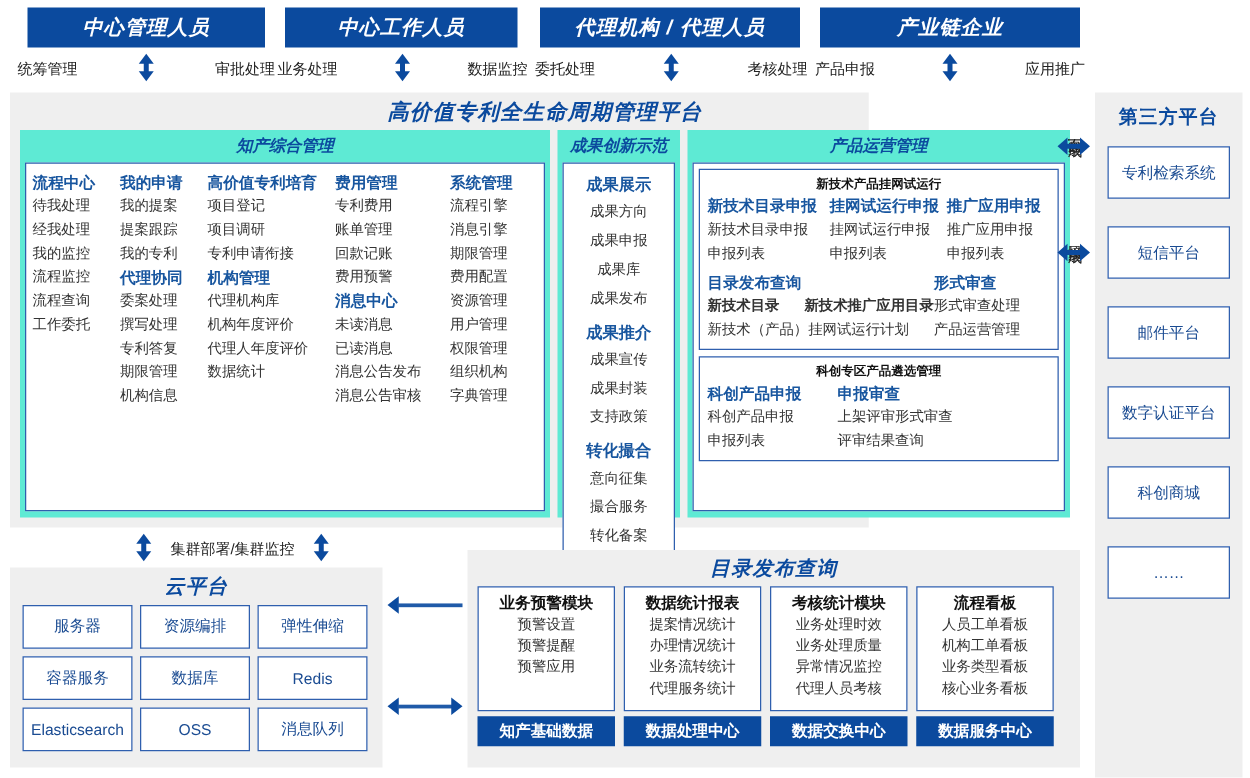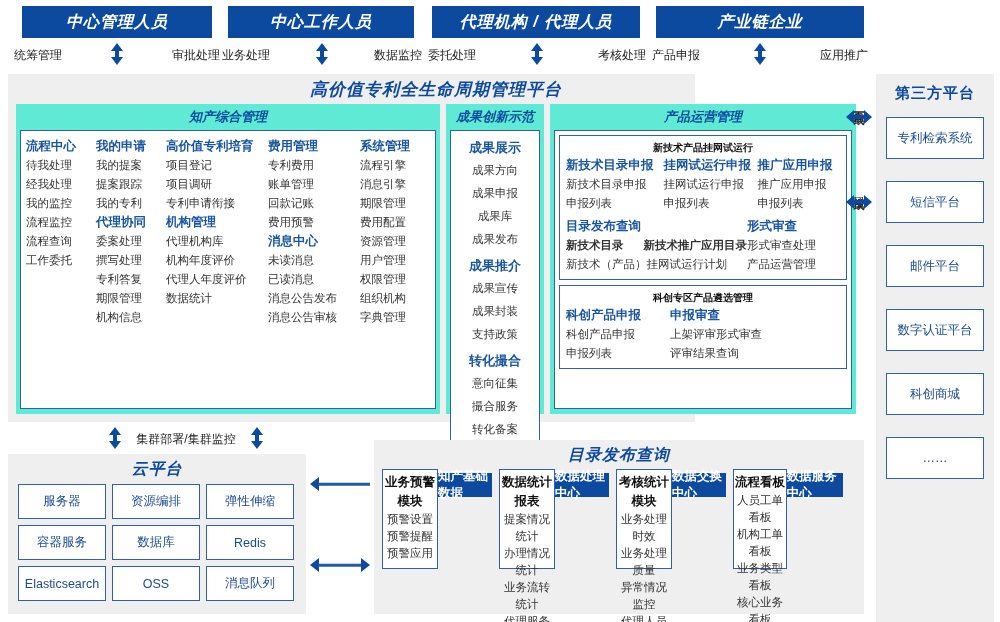--- a/index.html
+++ b/index.html
@@ -109,21 +109,21 @@
   .arrow-both:after{content:"";position:absolute;right:0;top:50%;transform:translateY(-50%);
       border-top:7px solid transparent;border-bottom:7px solid transparent;border-left:9px solid #0b4a9e;}
   .arrow-both i{position:absolute;left:8px;top:50%;transform:translateY(-50%);width:44px;height:2.5px;
       background:#1f5aa8;display:block;}
 
   
   .db{position:absolute;left:374px;top:440px;width:490px;height:174px;background:#efefef;}
   .db-t{text-align:center;font-size:16px;font-weight:bold;font-style:italic;color:#0b4a9e;
         padding:5px 0 3px 0;letter-spacing:1px;}
   .db-cols{display:flex;gap:7px;padding:0 8px;}
-  .dbcol{width:110px;display:flex;}
+  .dbcol{width:110px;display:flex;flex-direction:column;}
   .dbcol-top{border:1.5px solid #2f5fae;background:#fff;height:92px;padding:3px 0;}
   .dbcol-h{text-align:center;font-size:12.5px;font-weight:bold;color:#111;line-height:19px;}
   .dbcol-i{text-align:center;font-size:11.5px;color:#333;line-height:17px;}
   .dbcol-bt{margin-top:4px;height:24px;background:#0b4a9e;color:#fff;display:flex;
             align-items:center;justify-content:center;font-size:12.5px;font-weight:bold;}
 </style>
 </head>
 <body>
 
 <div class="page">

